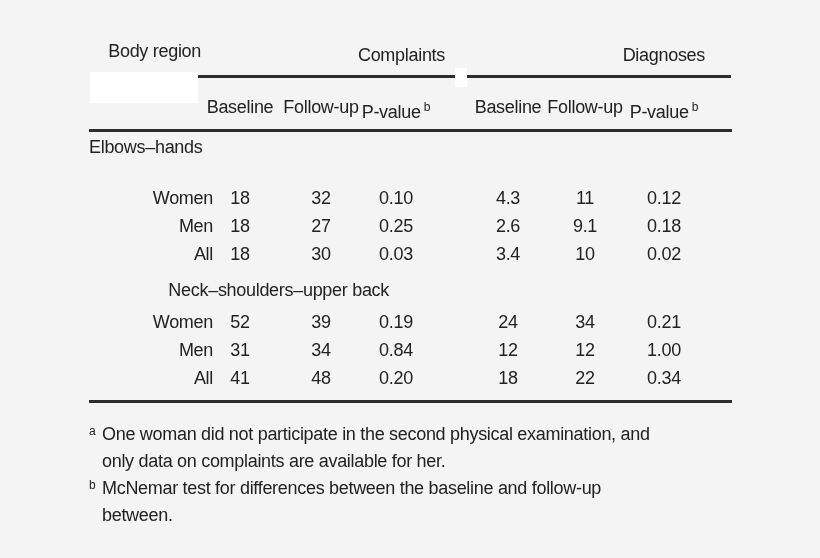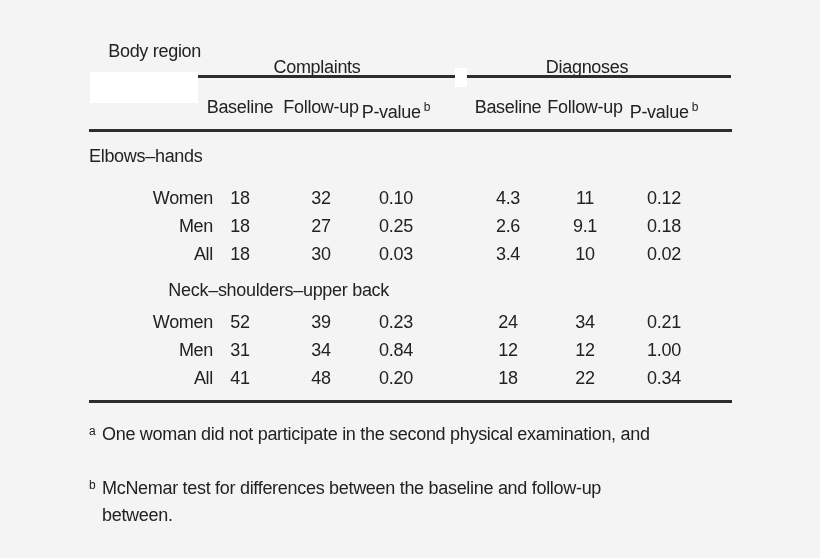--- a/index.html
+++ b/index.html
@@ -13,21 +13,21 @@
   .row{position:absolute;left:89px;width:660px;height:22px;font-size:18px;line-height:20px;white-space:nowrap;}
   .cell{position:absolute;top:0;white-space:nowrap;}
   .c0{left:0;width:112px;text-align:right;}
   .indent{left:12px;}
   .c1{left:110px;width:82px;text-align:center;}
   .c2{left:192px;width:80px;text-align:center;}
   .c3{left:272px;width:70px;text-align:center;}
   .c5{left:380px;width:78px;text-align:center;}
   .c6{left:458px;width:76px;text-align:center;}
   .c7{left:534px;width:82px;text-align:center;}
-  .group-head{position:absolute;top:16px;text-align:center;}
+  .group-head{position:absolute;top:4px;text-align:right;}
   .gh-complaints{left:100px;width:256px;}
   .gh-diagnoses{left:380px;width:236px;}
   .rule{position:absolute;background:#2d2d2d;height:3px;}
   .rule-complaints{left:198px;top:75px;width:257px;}
   .rule-diagnoses{left:467px;top:75px;width:264px;}
   .rule-subheader{left:89px;top:129px;width:643px;}
   .rule-footer{left:89px;top:400px;width:643px;}
   .patch{position:absolute;background:#ffffff;}
   .patch-big{left:90px;top:72px;width:108px;height:31px;}
   .patch-notch{left:455px;top:68px;width:12px;height:19px;}
@@ -56,21 +56,21 @@
   <span class="cell c1">Baseline</span>
   <span class="cell c2">Follow-up</span>
   <span class="cell c3"><span>P-value</span><sup class="hdr-sup">b</sup></span>
   <span class="cell c5">Baseline</span>
   <span class="cell c6">Follow-up</span>
   <span class="cell c7"><span>P-value</span><sup class="hdr-sup">b</sup></span>
 </div>
 
 <div class="rule rule-subheader"></div>
 
-<div class="row" style="top:146px">
+<div class="row" style="top:137px">
   <span class="cell c0">Elbows–hands</span>
 </div>
 <div class="row" style="top:188px">
   <span class="cell c0 indent">Women</span>
   <span class="cell c1">18</span>
   <span class="cell c2">32</span>
   <span class="cell c3">0.10</span>
   <span class="cell c5">4.3</span>
   <span class="cell c6">11</span>
   <span class="cell c7">0.12</span>
@@ -94,21 +94,21 @@
   <span class="cell c7">0.02</span>
 </div>
 
 <div class="row" style="top:280px">
   <span class="cell c0" style="width:300px">Neck–shoulders–upper back</span>
 </div>
 <div class="row" style="top:312px">
   <span class="cell c0 indent">Women</span>
   <span class="cell c1">52</span>
   <span class="cell c2">39</span>
-  <span class="cell c3">0.23</span>
+  <span class="cell c3">0.19</span>
   <span class="cell c5">24</span>
   <span class="cell c6">34</span>
   <span class="cell c7">0.21</span>
 </div>
 <div class="row" style="top:340px">
   <span class="cell c0 indent">Men</span>
   <span class="cell c1">31</span>
   <span class="cell c2">34</span>
   <span class="cell c3">0.84</span>
   <span class="cell c5">12</span>
@@ -124,20 +124,21 @@
   <span class="cell c6">22</span>
   <span class="cell c7">0.34</span>
 </div>
 
 <div class="rule rule-footer"></div>
 
 <div class="footnote" style="top:421px">
   <sup class="fn-marker">a</sup>
   <div class="fn-lines">
     <div>One woman did not participate in the second physical examination, and</div>
+    <div>only data on complaints are available for her.</div>
   </div>
 </div>
 
 <div class="footnote" style="top:475px">
   <sup class="fn-marker">b</sup>
   <div class="fn-lines">
     <div>McNemar test for differences between the baseline and follow-up</div>
     <div>between.</div>
   </div>
 </div>

